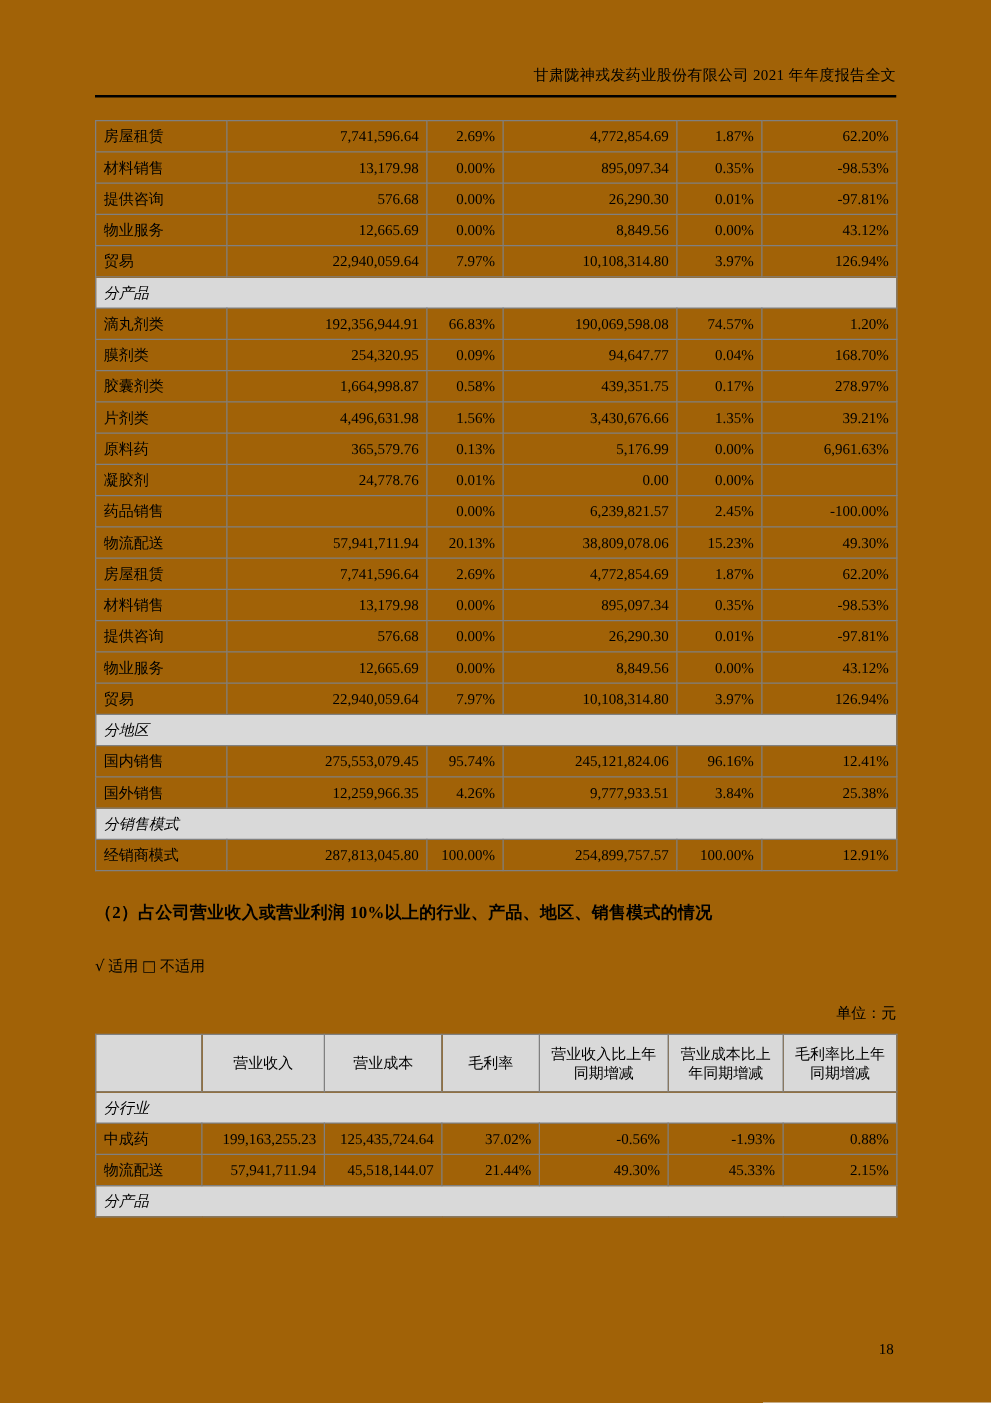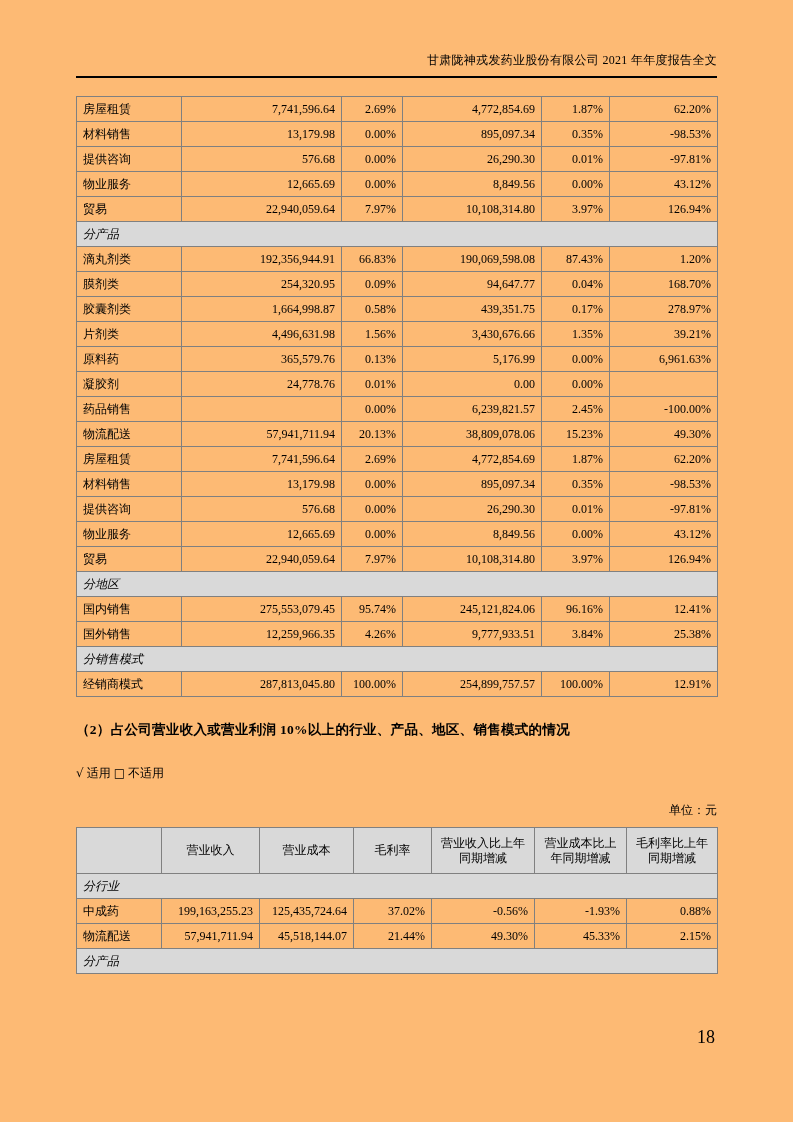--- a/index.html
+++ b/index.html
@@ -3,21 +3,21 @@
 <meta charset="utf-8">
 <style>
   * { margin: 0; padding: 0; box-sizing: border-box; }
   html, body { background: #e8e8e8; }
   body { font-family: "Liberation Serif", "DejaVu Serif", serif; color: #000; }
   .page {
     position: relative;
     width: 793px;
     height: 1122px;
     margin: 0 auto;
-    background: #fdba74;
+    background: #a16207;
     overflow: hidden;
   }
   .content {
     position: absolute;
     left: 76px;
     top: 0;
     width: 641px;
   }
   .doc-header {
     padding-top: 52px;
@@ -67,22 +67,22 @@
   }
   .applicable-line .sym { font-family: "DejaVu Sans", sans-serif; }
   .unit-line {
     margin-top: 20px;
     text-align: right;
     font-size: 12px;
   }
   .page-number {
     position: absolute;
     right: 78px;
-    top: 1027px;
-    font-size: 18px;
+    top: 1072px;
+    font-size: 12px;
   }
 </style>
 </head>
 <body>
 
 <div class="page">
   <div class="content">
 
     <div class="doc-header">甘肃陇神戎发药业股份有限公司 2021 年年度报告全文</div>
 
@@ -137,21 +137,21 @@
             <td class="num-cell">126.94%</td>
           </tr>
           <tr class="section-row">
             <td colspan="6">分产品</td>
           </tr>
           <tr>
             <td class="label-cell">滴丸剂类</td>
             <td class="num-cell">192,356,944.91</td>
             <td class="num-cell">66.83%</td>
             <td class="num-cell">190,069,598.08</td>
-            <td class="num-cell">87.43%</td>
+            <td class="num-cell">74.57%</td>
             <td class="num-cell">1.20%</td>
           </tr>
           <tr>
             <td class="label-cell">膜剂类</td>
             <td class="num-cell">254,320.95</td>
             <td class="num-cell">0.09%</td>
             <td class="num-cell">94,647.77</td>
             <td class="num-cell">0.04%</td>
             <td class="num-cell">168.70%</td>
           </tr>

